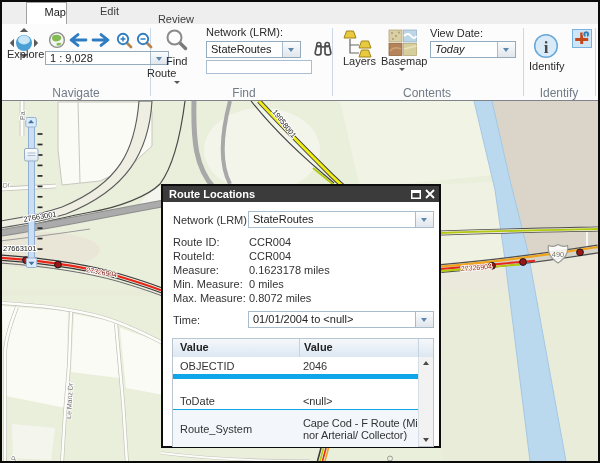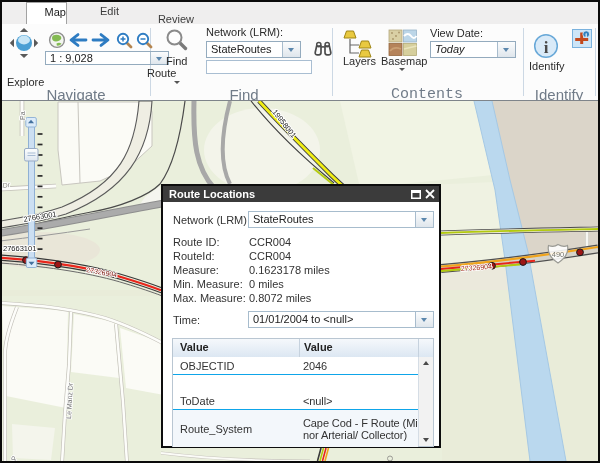--- a/index.html
+++ b/index.html
@@ -6,68 +6,68 @@
 body{width:600px;height:463px;overflow:hidden;font-family:"Liberation Sans",sans-serif;}
 .app{position:relative;width:600px;height:463px;background:#fff;}
 .abs{position:absolute;}
 .edge{position:absolute;background:#0a0a0a;z-index:50;}
 
 .tabbar{position:absolute;left:2px;top:2px;width:596px;height:22px;background:#efeeee;}
 .tab{position:absolute;top:0;height:22px;line-height:22px;text-align:right;font-size:11px;color:#3c3c3c;}
 .tab.active{top:2px;height:21px;line-height:19px;background:#fff;border:1px solid #a2a2a2;border-bottom:none;color:#1a1a1a;z-index:2;}
 .toolbar{position:absolute;left:2px;top:24px;width:596px;height:76px;background:#fcfcfc;}
 .sep{position:absolute;top:28px;height:68px;width:1px;background:#ccd8e4;}
-.glabel{position:absolute;top:86px;font-size:15px;color:#707b88;width:80px;text-align:center;}
+.glabel{position:absolute;top:86px;font-size:12px;color:#707b88;width:80px;text-align:center;}
 .rtext{position:absolute;font-size:11px;color:#2b2b2b;white-space:nowrap;}
 .combo{position:absolute;background:#fff;border:1px solid #94abbe;box-sizing:border-box;}
 .combo .ct{position:absolute;left:4px;top:0;font-size:11px;color:#222;white-space:nowrap;}
 .combo .cb{position:absolute;right:0;top:0;bottom:0;width:17px;background:linear-gradient(#fbfcfd,#dfe6ec);border-left:1px solid #a8bccd;}
 .combo .cb:after{content:"";position:absolute;left:50%;top:50%;margin-left:-3.5px;margin-top:-1.5px;border:3.5px solid transparent;border-top:4px solid #5b87ad;border-bottom:none;}
 .tbox{position:absolute;background:#fff;border:1px solid #a9bed2;box-sizing:border-box;}
 .dtri{position:absolute;width:0;height:0;border:3px solid transparent;border-top:3.5px solid #555;border-bottom:none;}
 
 .dlg{position:absolute;left:161px;top:184px;width:280px;height:264px;background:#fff;border:2px solid #0d0d0d;box-sizing:border-box;z-index:20;}
 .dlg-h{position:absolute;left:0;top:0;right:0;height:16px;background:#3b3b3b;color:#fff;font-size:11px;font-weight:bold;line-height:16px;padding-left:6px;}
 .dlab{position:absolute;left:10px;font-size:11px;color:#333;white-space:nowrap;}
 .dval{position:absolute;left:86px;font-size:11px;color:#333;white-space:nowrap;}
 .tbl{position:absolute;left:9px;top:152px;width:262px;height:109px;border:1px solid #b9c6d2;box-sizing:border-box;background:#fff;}
 .tbl .hd{position:absolute;left:0;top:0;right:0;height:18px;background:linear-gradient(#f5f8fb,#dce7f2);border-bottom:1px solid #b9c6d2;font-weight:bold;font-size:11px;color:#222;}
-.trow{position:absolute;left:0;right:15px;font-size:11px;color:#333;border-bottom:1px solid #0ea5e9;}
+.trow{position:absolute;left:0;right:15px;font-size:11px;color:#333;border-bottom:5px solid #0ea5e9;}
 .c1{position:absolute;left:7px;top:50%;transform:translateY(-50%);}
 .c2{position:absolute;left:130px;letter-spacing:-0.1px;top:50%;transform:translateY(-50%);white-space:nowrap;}
 </style>
 </head>
 <body>
 <div class="app">
 
 <div class="tabbar"></div>
 <div class="tab active" style="left:26px;width:39px;">Map</div>
 <div class="tab" style="left:79px;width:40px;">Edit</div>
 <div class="tab" style="left:144px;width:50px;margin-top:8px;">Review</div>
 <div class="toolbar"></div>
 <div class="sep" style="left:150px;"></div>
 <div class="sep" style="left:332px;"></div>
 <div class="sep" style="left:523px;"></div>
 <div class="sep" style="left:595px;"></div>
 <div class="glabel" style="left:36px;">Navigate</div>
 <div class="glabel" style="left:204px;">Find</div>
-<div class="glabel" style="left:387px;font-family:Liberation Mono, monospace;">Contents</div>
+<div class="glabel" style="left:387px;">Contents</div>
 <div class="glabel" style="left:519px;">Identify</div>
 
 <div class="abs" style="left:2px;top:100px;width:596px;height:1px;background:#7e848a;z-index:30;"></div>
 
 <svg class="abs" style="left:6px;top:27px;" width="38" height="34" viewBox="0 0 38 34">
  <polygon points="13.8,5 22.2,5 18,1 " fill="#5a5a5a"></polygon>
  <polygon points="13.8,27 22.2,27 18,31" fill="#5a5a5a"></polygon>
  <polygon points="8,11.8 8,20.2 3.8,16" fill="#5a5a5a"></polygon>
  <polygon points="28,11.8 28,20.2 32.2,16" fill="#5a5a5a"></polygon>
  <circle cx="18" cy="16" r="8" fill="#4a9fd4"></circle>
  <ellipse cx="18" cy="13" rx="6" ry="4.4" fill="#c8e6f6"></ellipse>
 </svg>
-<div class="rtext" style="left:7px;top:76px;">Explore</div>
+<div class="rtext" style="left:7px;top:48px;">Explore</div>
 <svg class="abs" style="left:47px;top:31px;" width="106" height="18" viewBox="0 0 106 18">
  <circle cx="10" cy="9" r="7.4" fill="#f3f5f0" stroke="#8f8f8f" stroke-width="1.4"></circle>
  <path d="M6,4.5 Q10,2.8 13.5,5 Q15.5,7.5 12.5,9.5 Q8.5,11.5 6,9.5 Q4,6.8 6,4.5Z" fill="#83ba52"></path>
  <path d="M9.5,12.5 Q12.5,11 14.5,12.8 Q12.5,15.2 9.8,14.6Z" fill="#83ba52"></path>
  <path d="M39,9 L25,9 M31,3.6 L24,9 L31,14.4" stroke="#2e7cc2" stroke-width="2.8" fill="none" stroke-linecap="round" stroke-linejoin="round"></path>
  <path d="M46,9 L60,9 M54,3.6 L61,9 L54,14.4" stroke="#2e7cc2" stroke-width="2.8" fill="none" stroke-linecap="round" stroke-linejoin="round"></path>
  <line x1="79.5" y1="11.5" x2="84" y2="16" stroke="#b5854f" stroke-width="2.8" stroke-linecap="round"></line>
  <circle cx="76" cy="8" r="5.2" fill="#fff" stroke="#2e7cc2" stroke-width="1.9"></circle>
  <path d="M76,5.5 V10.5 M73.5,8 H78.5" stroke="#2e7cc2" stroke-width="1.5"></path>
  <line x1="99.5" y1="11.5" x2="104" y2="16" stroke="#b5854f" stroke-width="2.8" stroke-linecap="round"></line>

